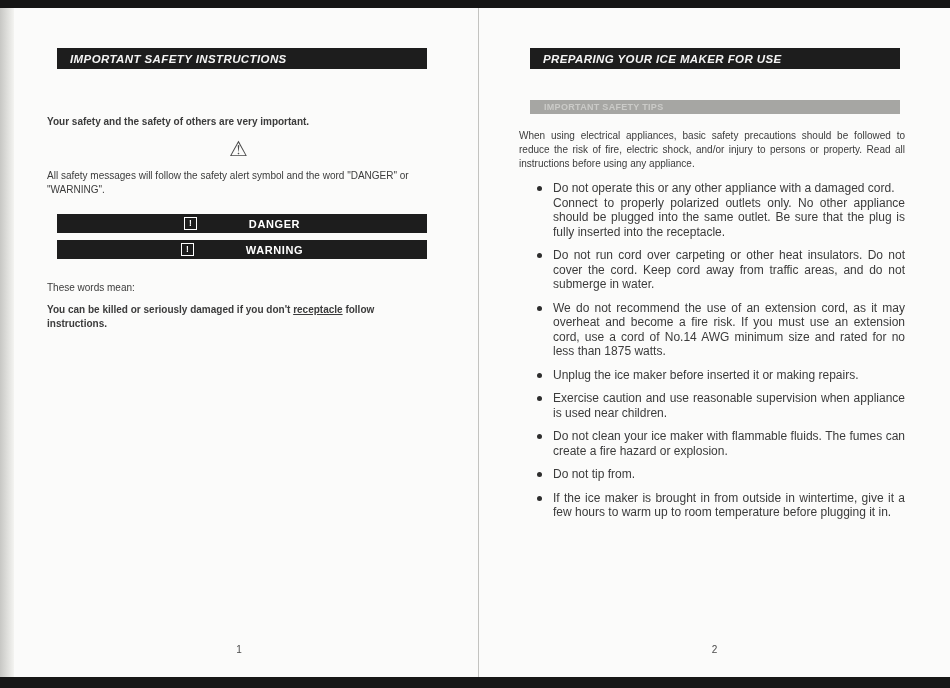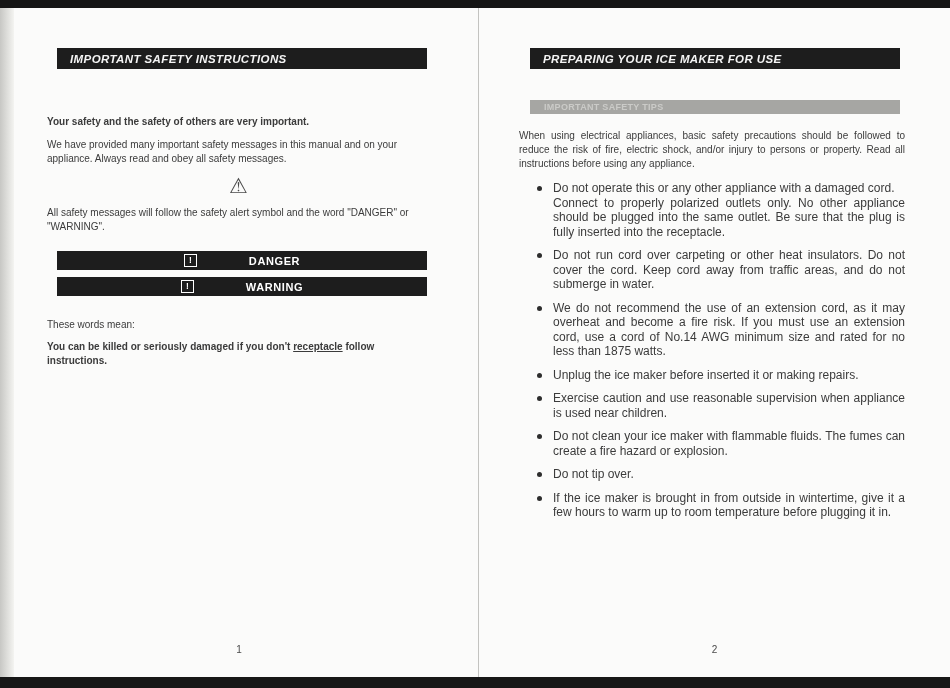--- a/index.html
+++ b/index.html
@@ -105,21 +105,20 @@
   <div class="edge-top"></div>
   <div class="edge-left"></div>
   <div class="gutter"></div>
 
   <section class="page page-left">
     <div class="section-header">
       <span>IMPORTANT SAFETY INSTRUCTIONS</span>
     </div>
 
     <p class="bold mt-46">Your safety and the safety of others are very important.</p>
-    <p class="mt-9">We have provided many important safety messages in this manual and on your appliance. Always read and obey all safety messages.</p>
 
     <div class="alert-symbol">⚠</div>
 
     <p class="mt-8">All safety messages will follow the safety alert symbol and the word "DANGER" or "WARNING".</p>
 
     <div class="signal-bar mt-17">
       <span class="signal-icon">!</span>
       <span class="signal-label">DANGER</span>
     </div>
     <div class="signal-bar mt-7">
@@ -167,21 +166,21 @@
       <li>
           <span class="dot"></span>
           <span class="bullet-text">Exercise caution and use reasonable supervision when appliance is used near children.</span>
         </li>
       <li>
           <span class="dot"></span>
           <span class="bullet-text">Do not clean your ice maker with flammable fluids. The fumes can create a fire hazard or explosion.</span>
         </li>
       <li>
           <span class="dot"></span>
-          <span class="bullet-text">Do not tip over.</span>
+          <span class="bullet-text">Do not tip from.</span>
         </li>
       <li>
           <span class="dot"></span>
           <span class="bullet-text">If the ice maker is brought in from outside in wintertime, give it a few hours to warm up to room temperature before plugging it in.</span>
         </li>
     </ul>
 
     <div class="page-number">2</div>
   </section>
 

